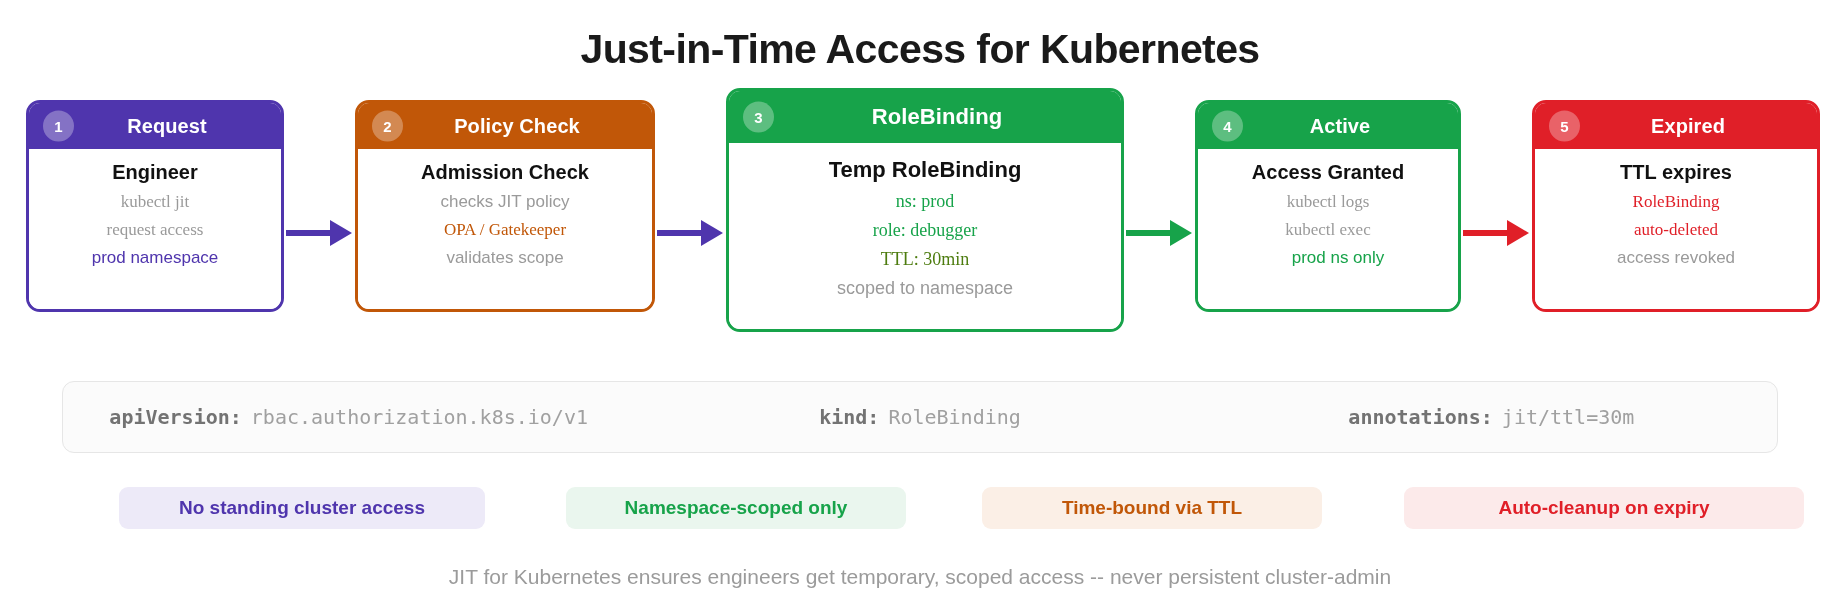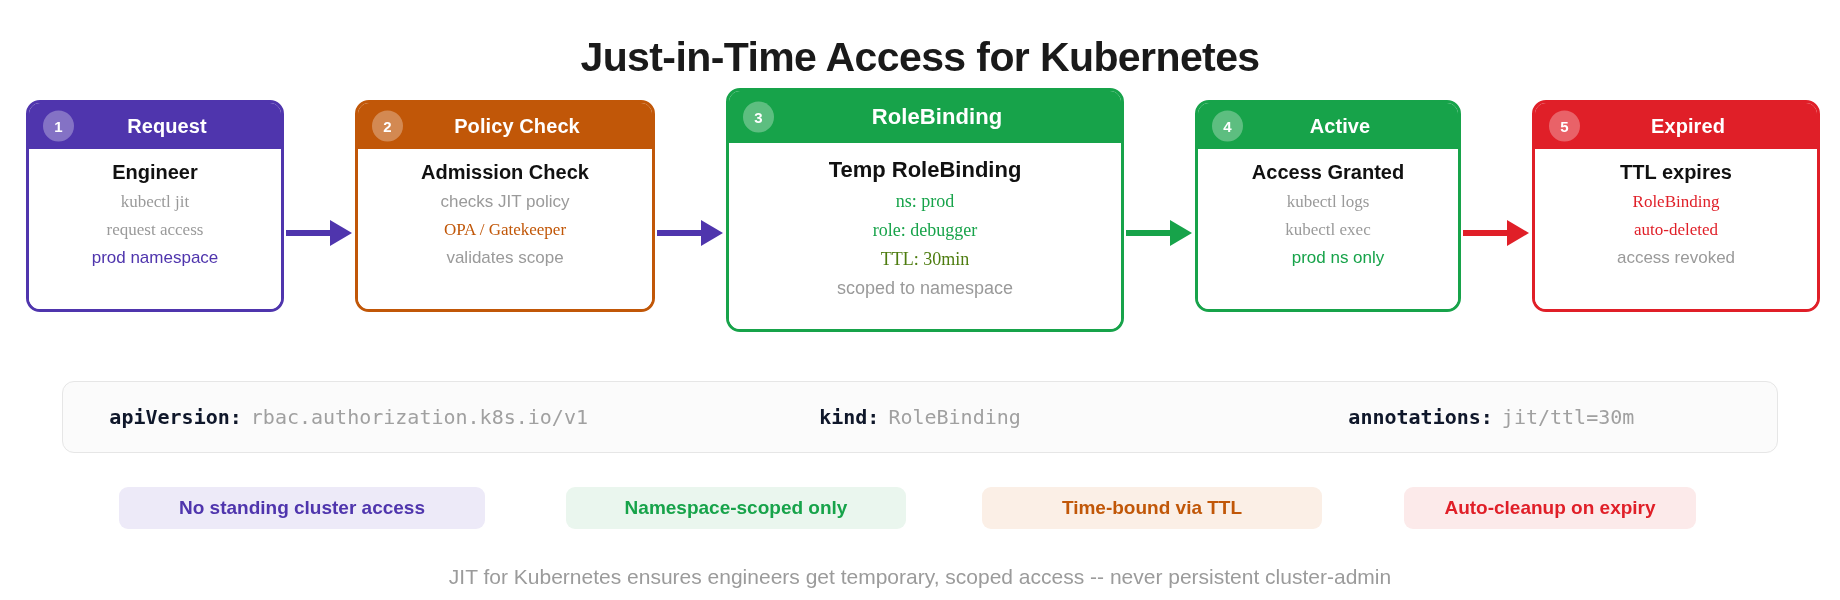--- a/index.html
+++ b/index.html
@@ -24,21 +24,20 @@
     position: absolute;
     top: 26px;
     left: 0;
     width: 1840px;
     text-align: center;
     font-size: 41px;
     font-weight: 700;
     letter-spacing: -0.6px;
     color: #1a1a1a;
     font-family: "Liberation Sans", sans-serif;
-    margin-top: 8px;
   }
 
   
   .flow {
     position: absolute;
     top: 100px;
     left: 0;
     width: 1840px;
     height: 265px;
   }
@@ -161,21 +160,21 @@
   .code-cell {
     flex: 1 1 0;
     display: flex;
     align-items: center;
     justify-content: center;
     gap: 9px;
     font-family: "DejaVu Sans Mono", monospace;
     font-size: 20px;
     white-space: nowrap;
   }
-  .code-cell .k { font-weight: 700; color: #0f172a; }
+  .code-cell .k { font-weight: 700; color: #737373; }
   .code-cell .v { color: #a0a0a0; }
 
   
   .pills {
     position: absolute;
     top: 487px;
     left: 0;
     width: 1840px;
     height: 42px;
   }
@@ -309,20 +308,20 @@
   <div class="pills">
       <div class="pill" style="left: 119px; width: 366px; background: rgb(237, 234, 248); color: rgb(79, 53, 173);">
         <span>No standing cluster access</span>
       </div>
       <div class="pill" style="left: 566px; width: 340px; background: rgb(234, 246, 238); color: rgb(23, 163, 74);">
         <span>Namespace-scoped only</span>
       </div>
       <div class="pill" style="left: 982px; width: 340px; background: rgb(251, 239, 230); color: rgb(193, 87, 8);">
         <span>Time-bound via TTL</span>
       </div>
-      <div class="pill" style="left: 1404px; width: 292px; background: rgb(252, 234, 234); color: rgb(224, 31, 40);">
+      <div class="pill" style="left: 1404px; width: 400px; background: rgb(252, 234, 234); color: rgb(224, 31, 40);">
         <span>Auto-cleanup on expiry</span>
       </div>
     </div>
 
   <div class="footer">JIT for Kubernetes ensures engineers get temporary, scoped access -- never persistent cluster-admin</div>
 
 </div>
 
 </body></html>

